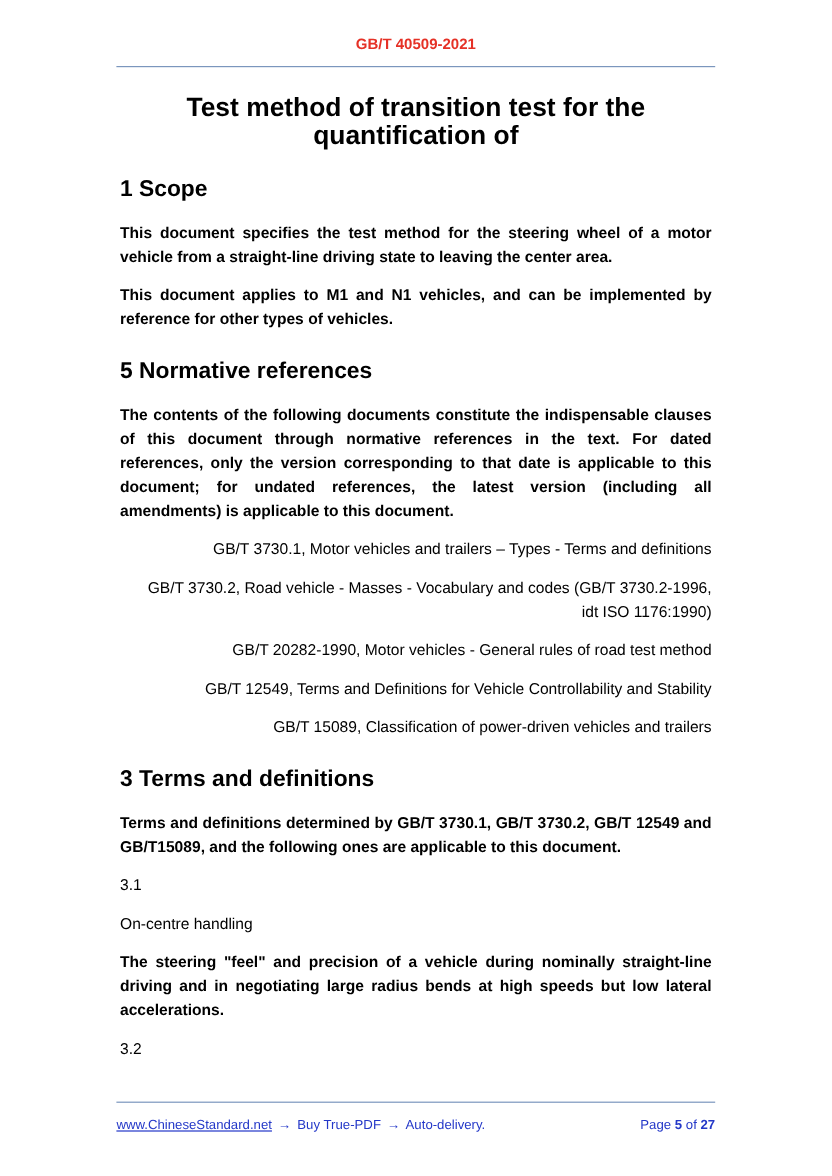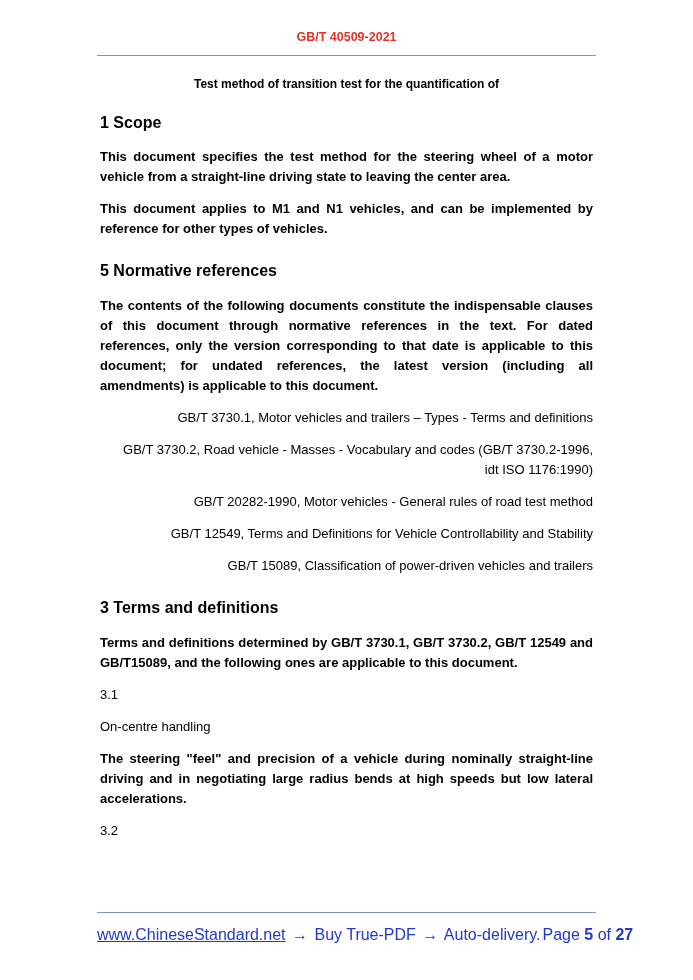--- a/index.html
+++ b/index.html
@@ -27,27 +27,27 @@
     border: none;
     border-top: 1px solid var(--rule-blue, #7b96bd);
     margin: 11px 97px 0 97px;
   }
   .content {
     padding: 0 100px;
   }
   .title {
     text-align: center;
     font-weight: bold;
-    font-size: 12px;
+    font-size: 22px;
     margin-top: 22px;
   }
   .title .line { line-height: 1.05; }
   .title .line + .line { margin-top: 20px; }
   .section-heading {
-    font-size: 16px;
+    font-size: 19px;
     font-weight: bold;
     margin: 24px 0 16px 0;
     line-height: 1.05;
   }
   p.body {
     font-size: 13px;
     line-height: 1.54;
     text-align: justify;
     margin: 0 0 12px 0;
     font-weight: bold;
@@ -67,21 +67,21 @@
   .footer {
     position: absolute;
     left: 97px;
     right: 97px;
     bottom: 36px;
     border-top: 1px solid var(--rule-blue, #7b96bd);
     padding-top: 13px;
     display: flex;
     justify-content: space-between;
     align-items: baseline;
-    font-size: 16px;
+    font-size: 11px;
     color: var(--footer-blue, #2438c8);
     white-space: nowrap;
   }
   .footer-left span { margin-right: 2px; }
   .site-link {
     text-decoration: underline;
     cursor: pointer;
     color: var(--footer-blue, #2438c8);
   }
   .page-num { font-weight: bold; }

